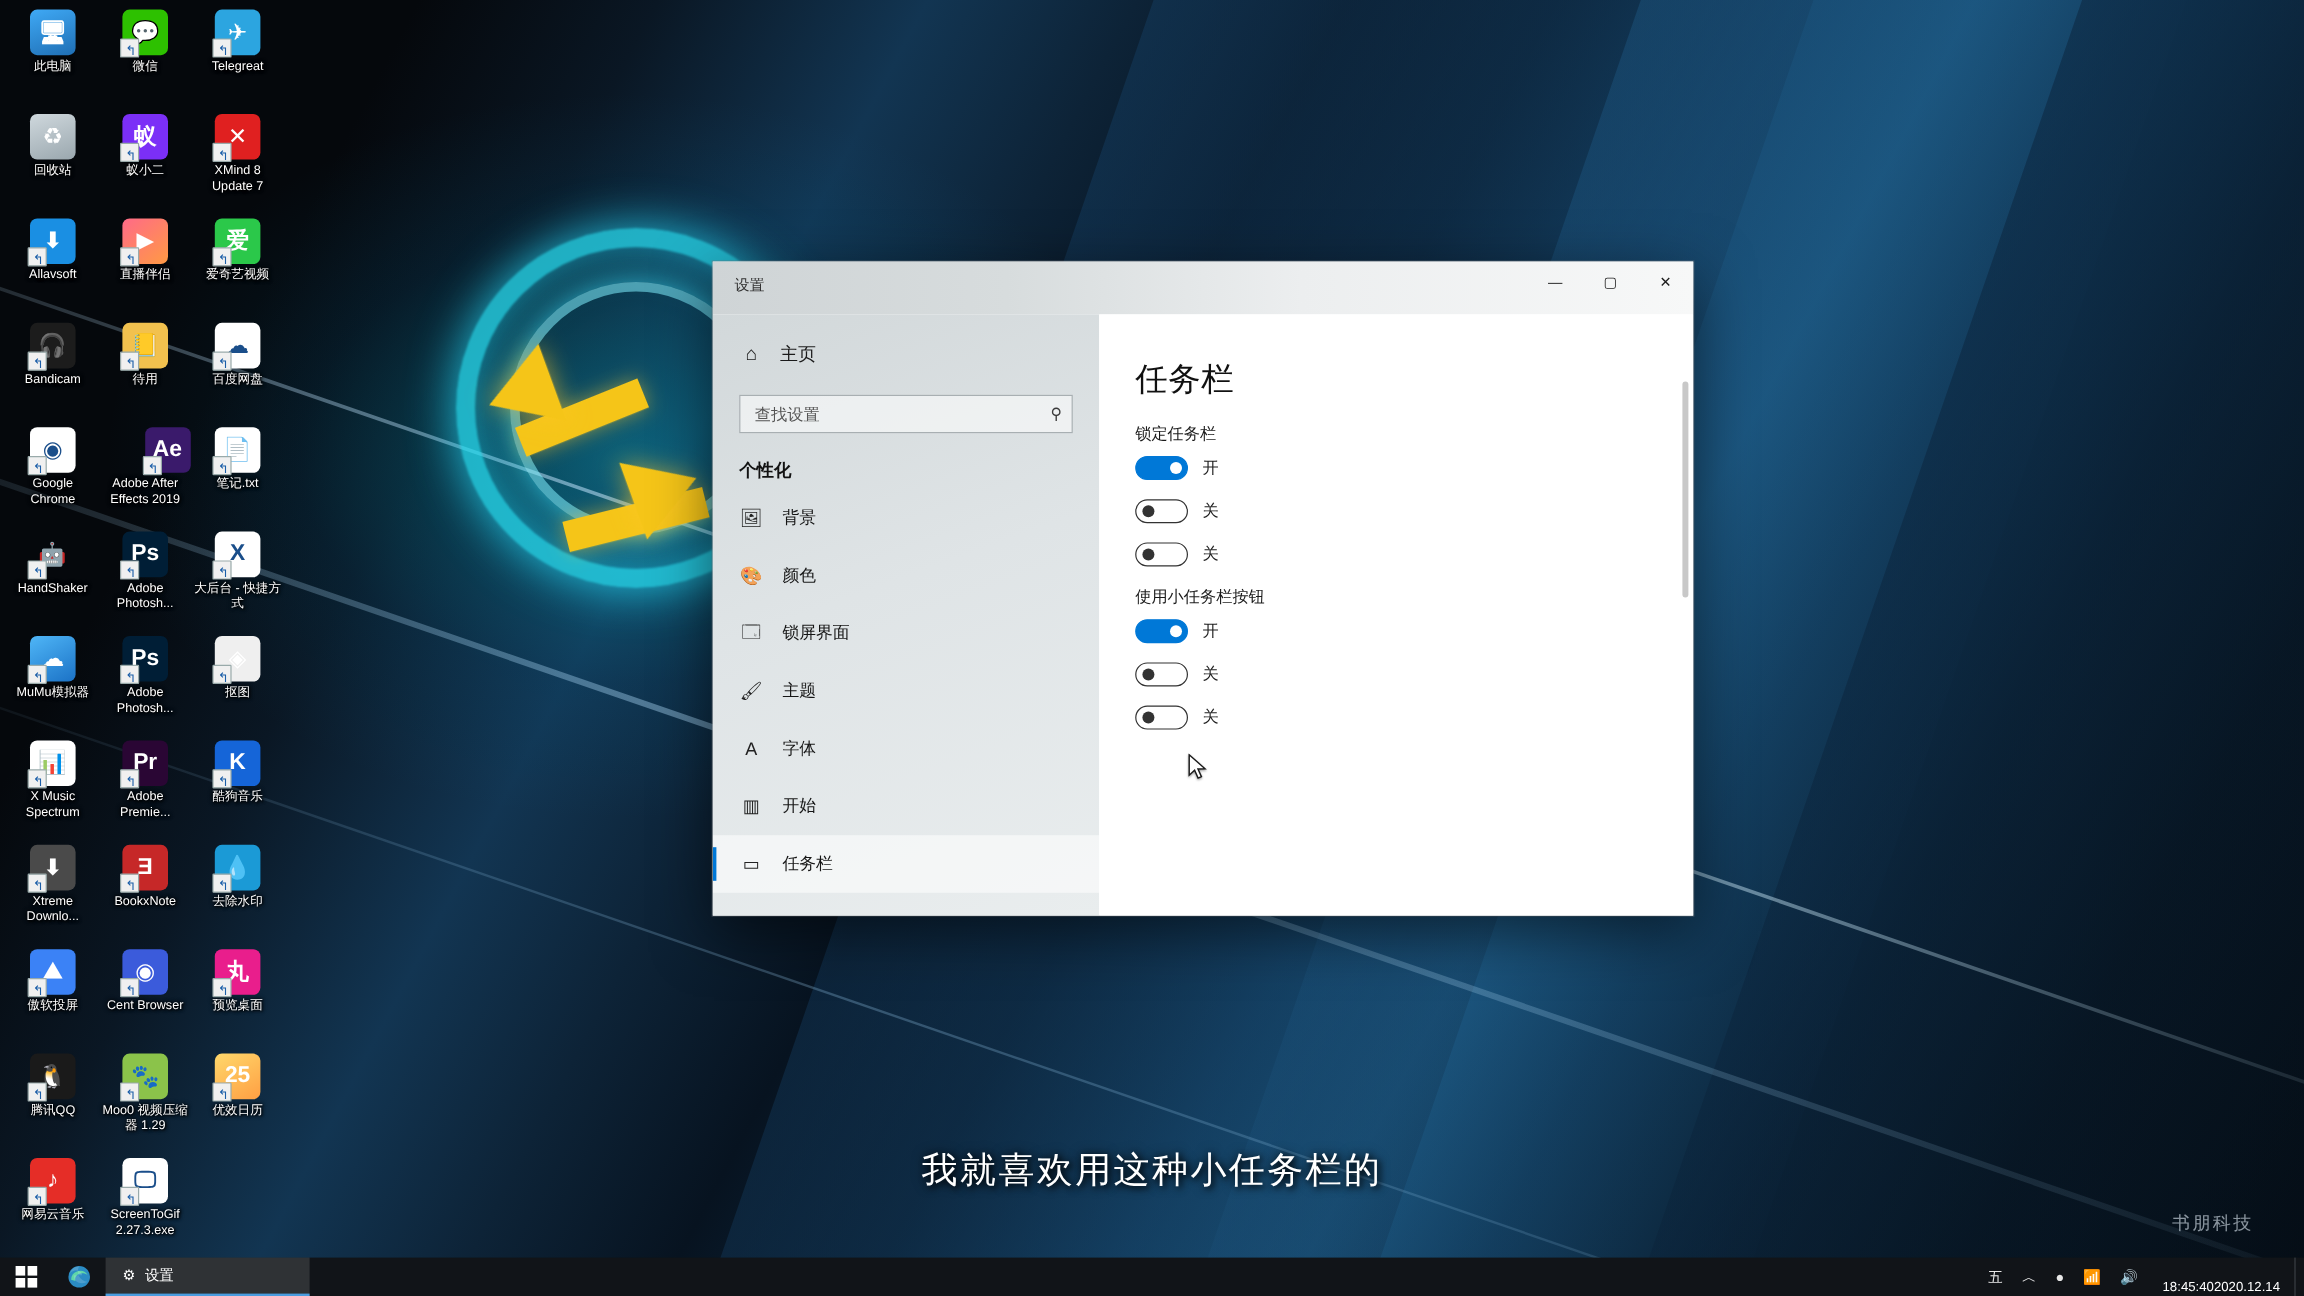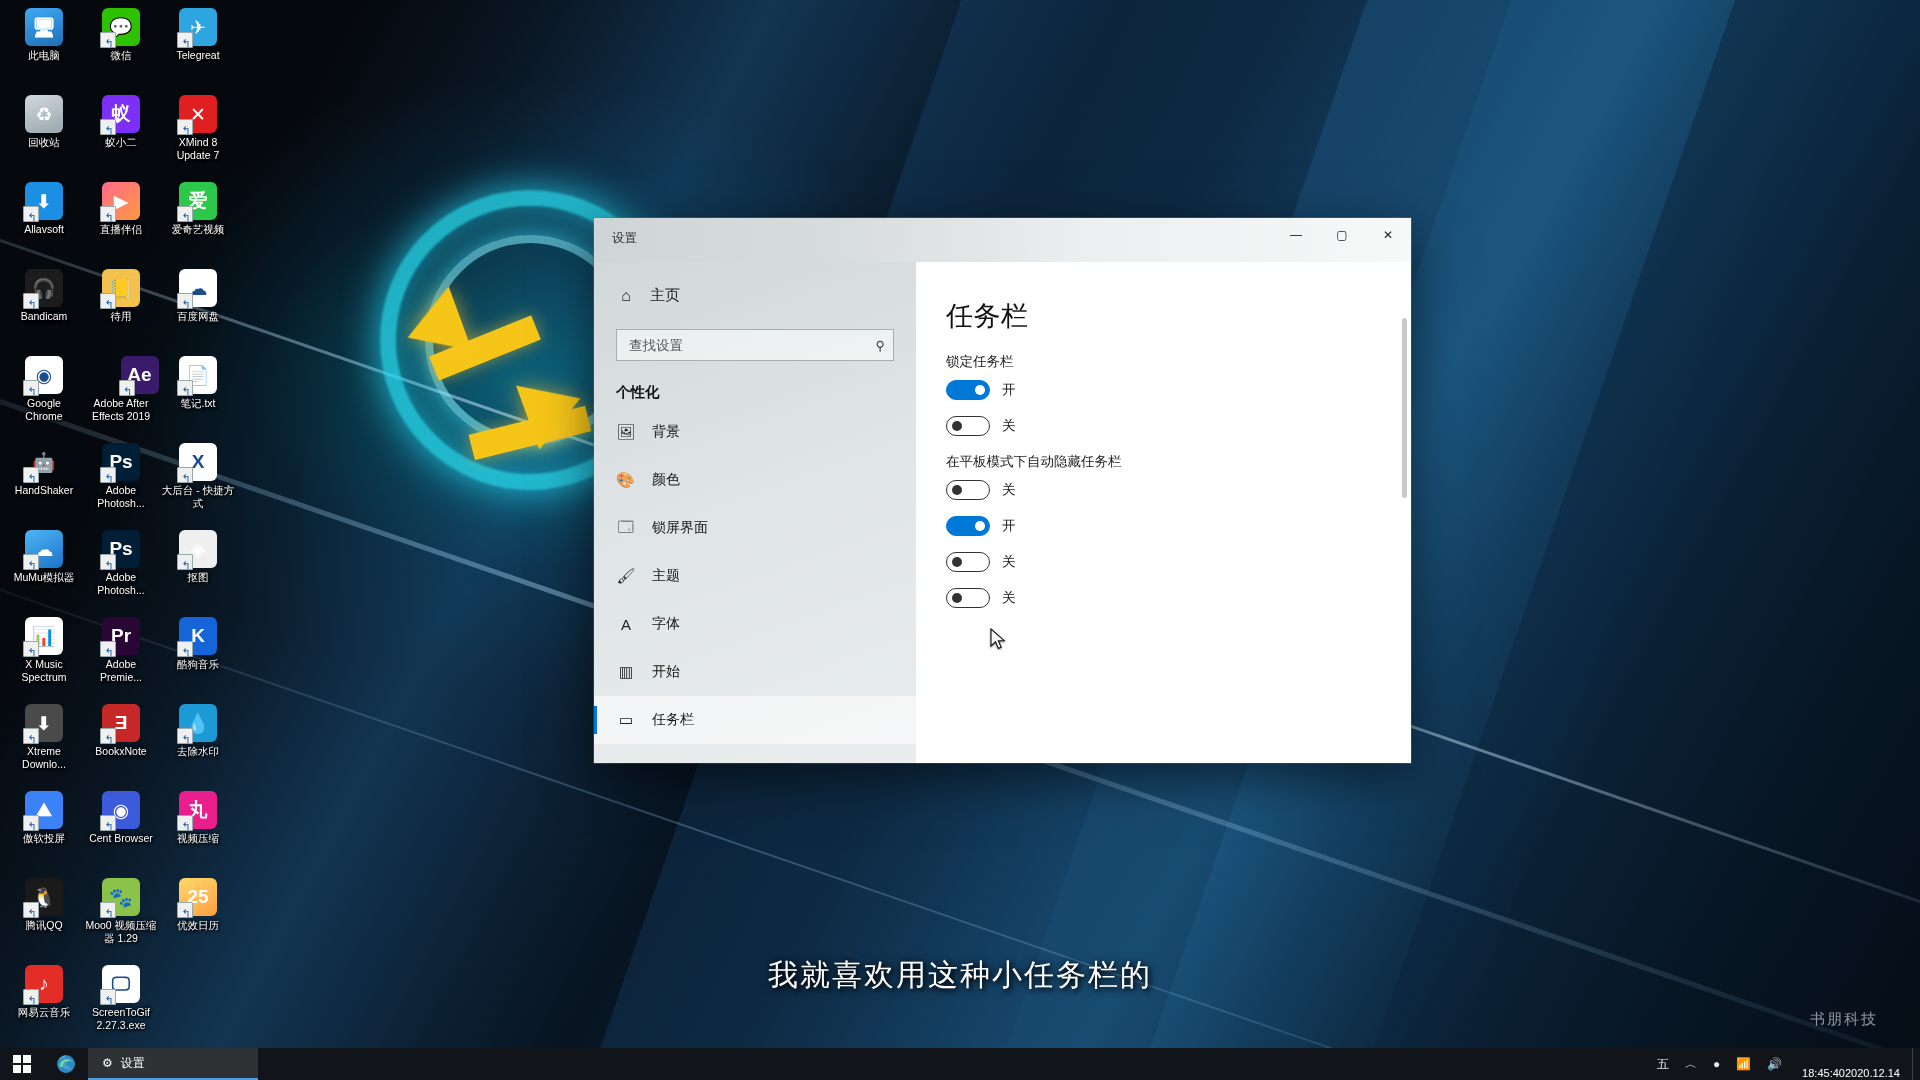--- a/index.html
+++ b/index.html
@@ -383,21 +383,21 @@
       <div class="dicon">
         <div class="glyph" style="background: rgb(59, 130, 246);">⛰</div>
         <div class="lbl">傲软投屏</div>
       </div>
       <div class="dicon">
         <div class="glyph" style="background: rgb(59, 91, 219);">◉</div>
         <div class="lbl">Cent Browser</div>
       </div>
       <div class="dicon">
         <div class="glyph" style="background: rgb(233, 30, 140);">丸</div>
-        <div class="lbl">视频压缩</div>
+        <div class="lbl">预览桌面</div>
       </div>
       <div class="dicon">
         <div class="glyph" style="background: rgb(26, 26, 26);">🐧</div>
         <div class="lbl">腾讯QQ</div>
       </div>
       <div class="dicon">
         <div class="glyph" style="background: rgb(139, 195, 74);">🐾</div>
         <div class="lbl">Moo0 视频压缩器 1.29</div>
       </div>
       <div class="dicon">
@@ -487,29 +487,29 @@
             </div>
             <div class="setting">
               <div class="tog-row">
                 <div class="toggle">
                   <div class="knob"></div>
                 </div>
                 <span class="tog-state">关</span>
               </div>
             </div>
             <div class="setting">
-              <div class="s-label">在平板模式下自动隐藏任务栏</div>
               <div class="tog-row">
                 <div class="toggle">
                   <div class="knob"></div>
                 </div>
                 <span class="tog-state">关</span>
               </div>
             </div>
             <div class="setting">
+              <div class="s-label">使用小任务栏按钮</div>
               <div class="tog-row">
                 <div class="toggle on">
                   <div class="knob"></div>
                 </div>
                 <span class="tog-state">开</span>
               </div>
             </div>
             <div class="setting">
               <div class="tog-row">
                 <div class="toggle">

